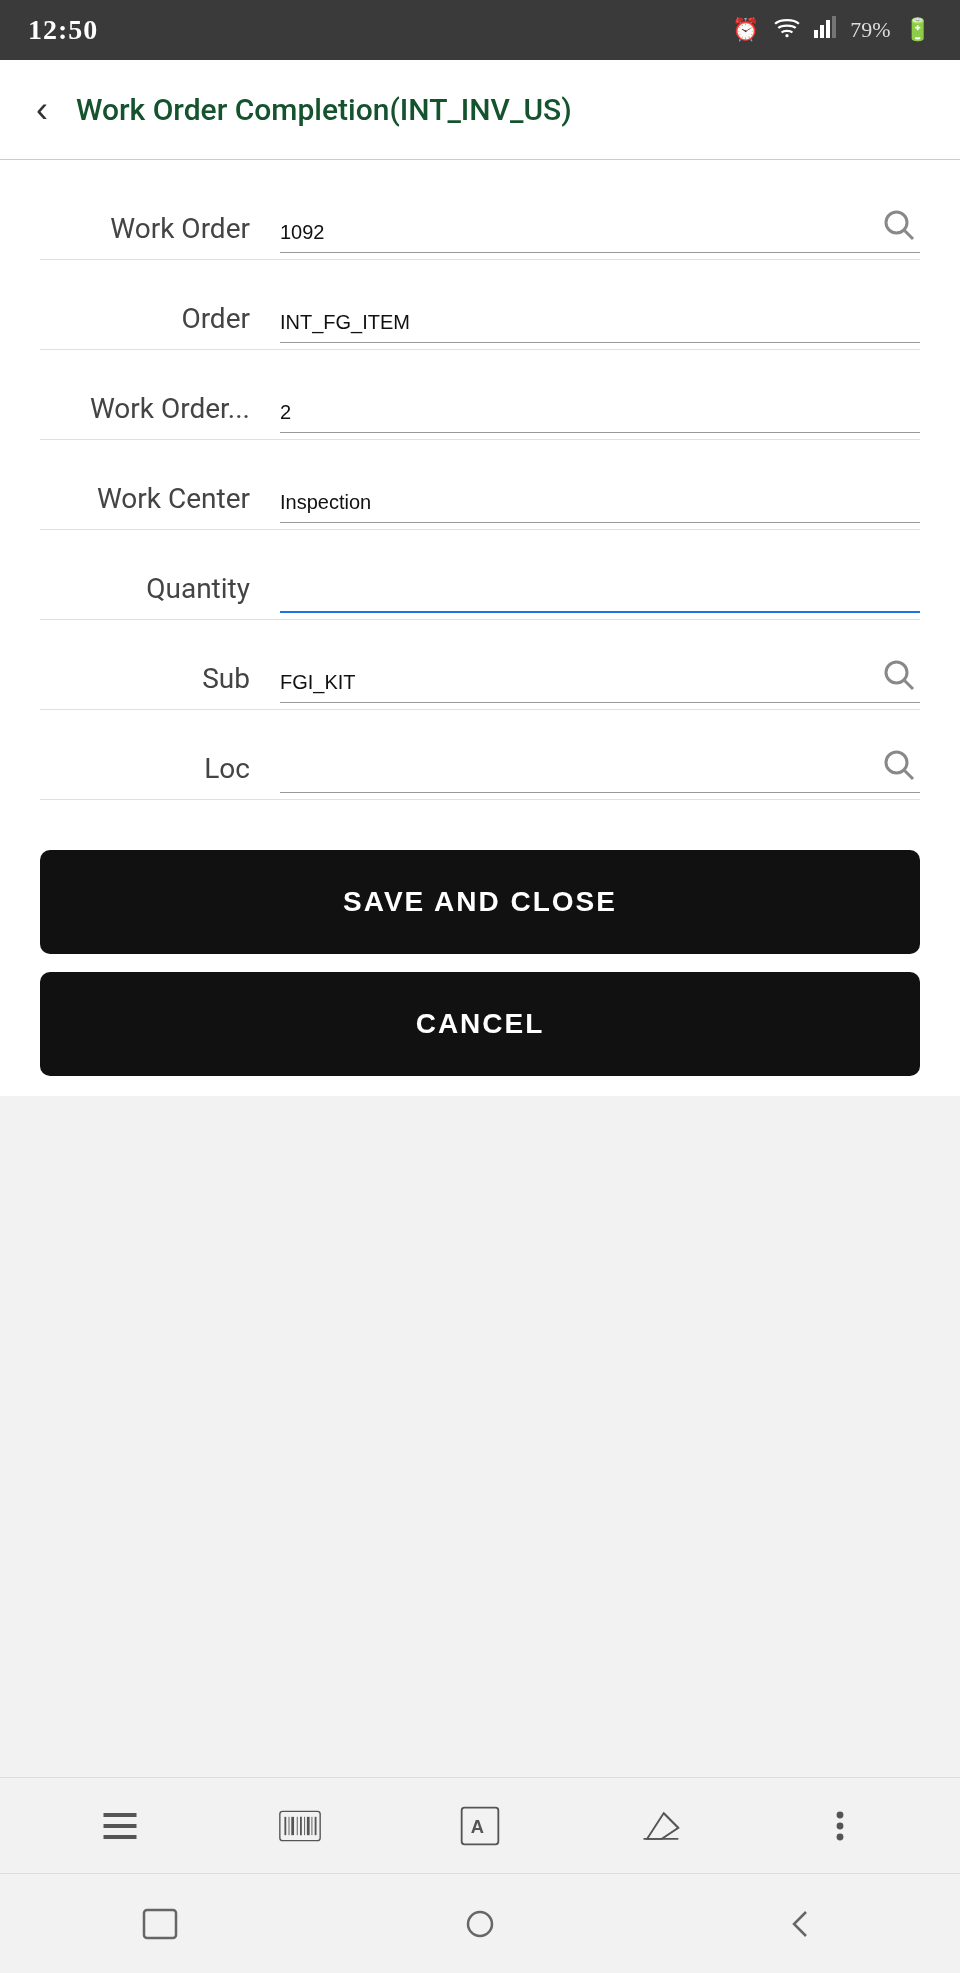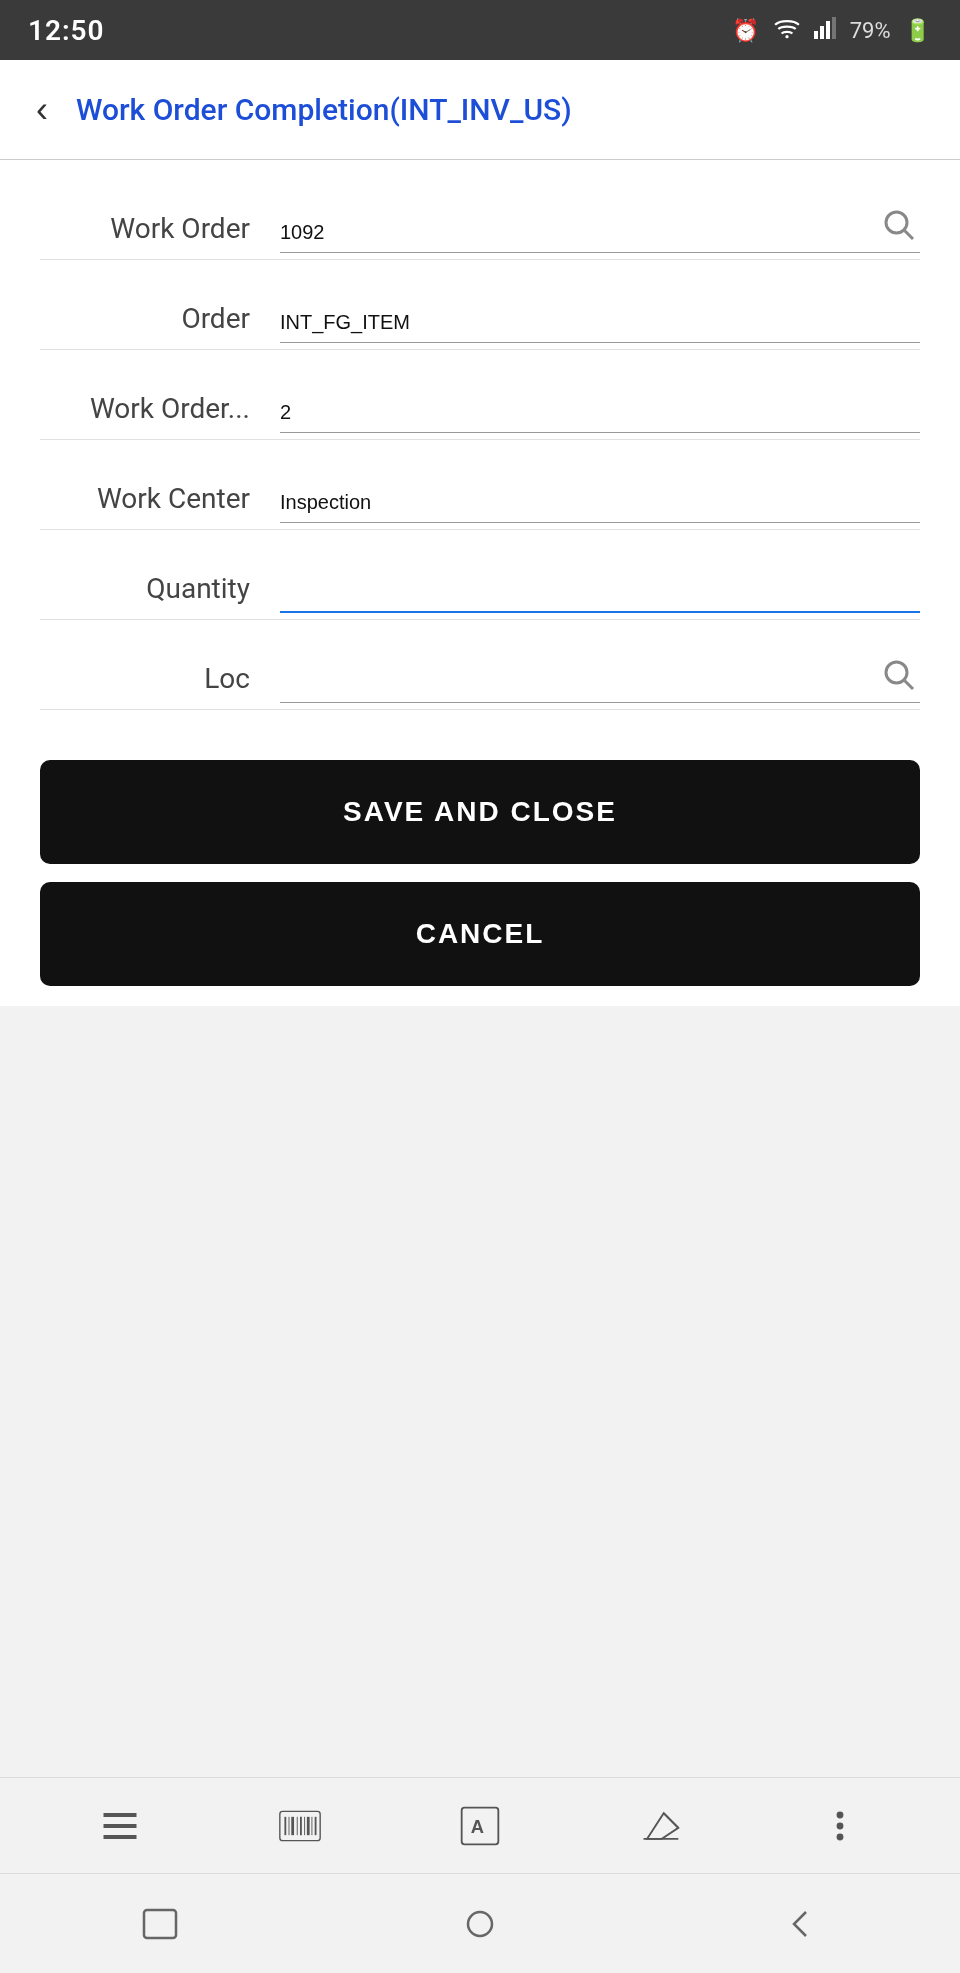--- a/index.html
+++ b/index.html
@@ -18,20 +18,21 @@
     
     .status-bar {
       background: #3a3a3a;
       color: #fff;
       height: 60px;
       display: flex;
       align-items: center;
       justify-content: space-between;
       padding: 0 28px;
       flex-shrink: 0;
+      font-family: Liberation Serif, serif;
     }
     .status-bar-left {
       font-size: 28px;
       font-weight: 600;
       letter-spacing: 1px;
     }
     .status-bar-right {
       display: flex;
       align-items: center;
       gap: 14px;
@@ -58,21 +59,21 @@
       color: #333;
       cursor: pointer;
       background: none;
       border: none;
       padding: 4px 8px;
       line-height: 1;
     }
     .app-bar-title {
       font-size: 30px;
       font-weight: 500;
-      color: #1d4ed8;
+      color: #14532d;
     }
 
     
     .form-container {
       background: #fff;
       flex-shrink: 0;
       padding: 10px 40px 30px 40px;
     }
 
     .form-row {
@@ -286,20 +287,32 @@
     </div>
   </div>
 
   <div class="form-row">
     <span class="form-label">Quantity</span>
     <div class="form-input-wrap">
       <input class="form-input active-field" type="text" value="" style="">
     </div>
   </div>
 
+  <div class="form-row">
+    <span class="form-label">Sub</span>
+    <div class="form-input-wrap">
+      <input class="form-input" type="text" value="FGI_KIT" style="">
+      <button class="search-icon-btn">
+        <svg viewBox="0 0 24 24" fill="none" stroke="#888" stroke-width="2">
+          <circle cx="11" cy="11" r="7"></circle>
+          <line x1="16.5" y1="16.5" x2="22" y2="22"></line>
+        </svg>
+      </button>
+    </div>
+  </div>
 
   <div class="form-row">
     <span class="form-label">Loc</span>
     <div class="form-input-wrap">
       <input class="form-input" type="text" value="" style="">
       <button class="search-icon-btn">
         <svg viewBox="0 0 24 24" fill="none" stroke="#888" stroke-width="2">
           <circle cx="11" cy="11" r="7"></circle>
           <line x1="16.5" y1="16.5" x2="22" y2="22"></line>
         </svg>

